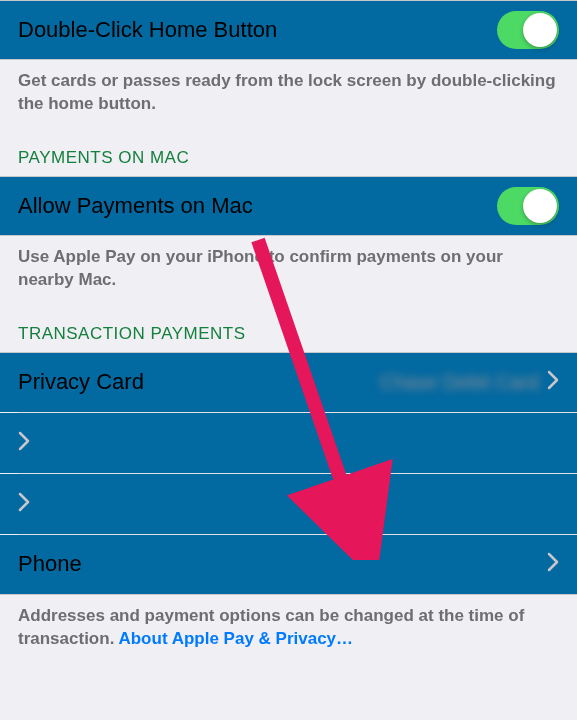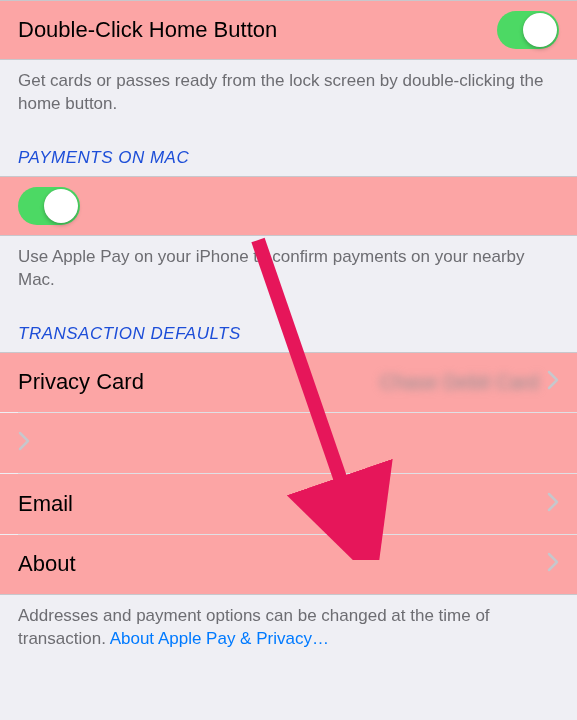--- a/index.html
+++ b/index.html
@@ -9,21 +9,21 @@
     font-family: -apple-system, "Helvetica Neue", Helvetica, Arial, sans-serif;
     background: #efeff4;
     color: #000;
     overflow: hidden;
     position: relative;
   }
   .hairline-top { border-top: 1px solid #c8c7cc; }
   .hairline-bottom { border-bottom: 1px solid #c8c7cc; }
 
   .row {
-    background: #fca5a5;
+    background: #0369a1;
     display: flex;
     align-items: center;
     padding: 0 18px;
     min-height: 60px;
   }
   .row .title {
     font-size: 22px;
     font-weight: 400;
     flex: 1;
     color: #000;
@@ -58,27 +58,27 @@
     background: #fff;
     border-radius: 50%;
     box-shadow: 0 2px 4px rgba(0,0,0,0.25), 0 0 1px rgba(0,0,0,0.15);
   }
 
   .footer-text, .header-text {
     padding: 10px 18px;
     font-size: 17px;
     color: #6d6d72;
     line-height: 1.35;
+    font-weight: bold;
   }
   .section-header {
     padding: 22px 18px 8px 18px;
     font-size: 17px;
     letter-spacing: 0.5px;
-    color: #1d4ed8;
-    font-style: italic;
+    color: #15803d;
   }
   .group-sep {
     margin-left: 18px;
     border-bottom: 1px solid #e0e0e5;
   }
   .link { color: #007aff; margin-top: 20px; }
 
   .chevron-svg { width: 12px; height: 20px; }
   .chevron-svg path { stroke: #c7c7cc; stroke-width: 2.5; fill: none; stroke-linecap: round; stroke-linejoin: round; }
 
@@ -97,28 +97,29 @@
   <div class="title">Double-Click Home Button</div>
   <div class="switch">
     <div class="track"></div>
     <div class="knob"></div>
   </div>
 </div>
 <div class="footer-text">Get cards or passes ready from the lock screen by double-clicking the home button.</div>
 
 <div class="section-header">PAYMENTS ON MAC</div>
 <div class="hairline-top hairline-bottom row">
+  <div class="title">Allow Payments on Mac</div>
   <div class="switch">
     <div class="track"></div>
     <div class="knob"></div>
   </div>
 </div>
 <div class="footer-text">Use Apple Pay on your iPhone to confirm payments on your nearby Mac.</div>
 
-<div class="section-header">TRANSACTION DEFAULTS</div>
+<div class="section-header">TRANSACTION PAYMENTS</div>
 
 <div class="hairline-top row">
   <div class="title">Privacy Card</div>
   <div class="value">Chase Debit Card</div>
   <span class="chev">
     <svg class="chevron-svg" viewBox="0 0 12 20">
         <path d="M2 2 L10 10 L2 18"></path>
       </svg>
   </span>
 </div>
@@ -127,31 +128,30 @@
 <div class="row">
   <span class="chev">
     <svg class="chevron-svg" viewBox="0 0 12 20">
         <path d="M2 2 L10 10 L2 18"></path>
       </svg>
   </span>
 </div>
 <div class="group-sep"></div>
 
 <div class="row">
-  <div class="title">Email</div>
   <span class="chev">
     <svg class="chevron-svg" viewBox="0 0 12 20">
         <path d="M2 2 L10 10 L2 18"></path>
       </svg>
   </span>
 </div>
 <div class="group-sep"></div>
 
 <div class="hairline-bottom row">
-  <div class="title">About</div>
+  <div class="title">Phone</div>
   <span class="chev">
     <svg class="chevron-svg" viewBox="0 0 12 20">
         <path d="M2 2 L10 10 L2 18"></path>
       </svg>
   </span>
 </div>
 
 <div class="footer-text">
   <span>Addresses and payment options can be changed at the time of transaction. </span><span class="link">About Apple Pay &amp; Privacy…</span>
 </div>

